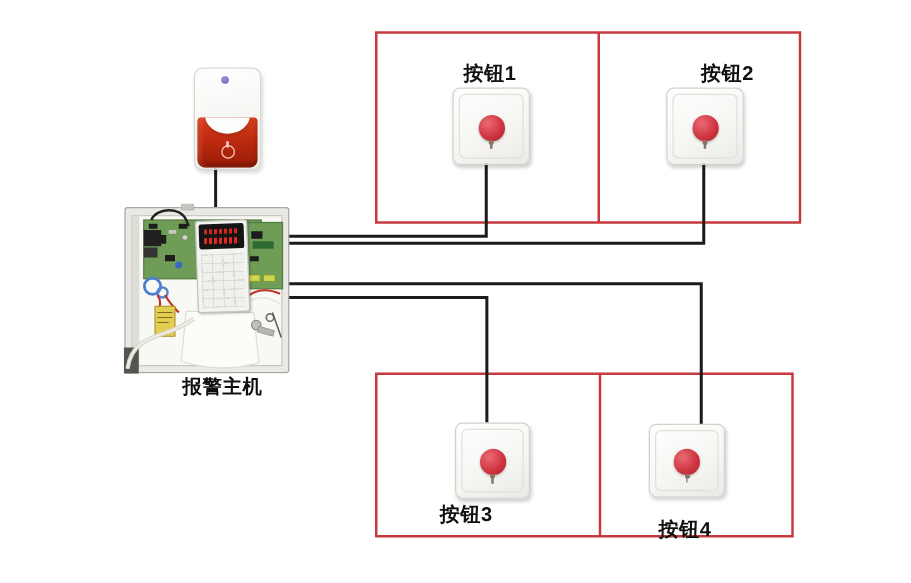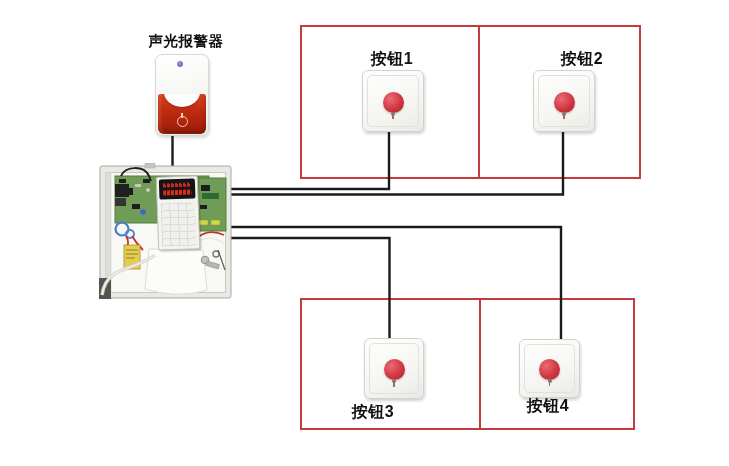--- a/index.html
+++ b/index.html
@@ -6,21 +6,21 @@
   .stage{position:relative;width:729px;height:466px;background:#ffffff;overflow:hidden;
          font-family:"Liberation Sans","DejaVu Sans",sans-serif;}
   .lbl{position:absolute;font-weight:700;color:#101010;text-align:center;z-index:3;
        letter-spacing:0.5px;white-space:nowrap;}
   .lbl-siren{left:126px;top:32px;width:120px;font-size:14.5px;}
   .lbl-host{left:108px;top:299px;width:140px;font-size:15.5px;}
   .lbl-btn{font-size:16px;}
   .lbl-b1{left:358px;top:49px;width:68px;}
   .lbl-b2{left:548px;top:49px;width:68px;}
   .lbl-b3{left:340px;top:402px;width:66px;}
-  .lbl-b4{left:515px;top:396px;width:66px;}
+  .lbl-b4{left:515px;top:414px;width:66px;}
 
   
   .zone{position:absolute;border:2px solid var(--zone-border,#c63a3e);z-index:1;}
   .zone1{left:300px;top:25px;width:337px;height:150px;}
   .zone2{left:300px;top:298px;width:331px;height:128px;}
   .zone-divider{position:absolute;top:-1px;bottom:-1px;width:2px;background:var(--zone-border,#c63a3e);}
   .zd1{left:176px;} .zd2{left:177px;}
 
   
   .wires{position:absolute;left:0;top:0;z-index:2;pointer-events:none;}
@@ -85,21 +85,20 @@
   </div>
 
   <svg class="wires" width="729" height="466" viewBox="0 0 729 466">
     <path class="wire" d="M172.5 134 L172.5 166"></path>
     <path class="wire" d="M230 189 L389 189 L389 130"></path>
     <path class="wire" d="M230 194.5 L563 194.5 L563 130"></path>
     <path class="wire" d="M230 227 L561 227 L561 340"></path>
     <path class="wire" d="M230 238 L389.5 238 L389.5 338"></path>
   </svg>
 
-  <div class="lbl lbl-siren">声光报警器</div>
   <div class="siren-body">
     <div class="siren-led"></div>
     <div class="siren-red">
       <div class="siren-curve"></div>
       <div class="siren-power"></div>
     </div>
   </div>
 
   <div class="host">
     <svg width="133" height="136" viewBox="0 0 133 136">
@@ -160,20 +159,21 @@
       </g>
     </svg>
     <div class="kp">
       <div class="kp-display">
         <div class="led-row led-r1"></div>
         <div class="led-row led-r2"></div>
       </div>
       <div class="kp-keys"></div>
     </div>
   </div>
+  <div class="lbl lbl-host">报警主机</div>
 
   <div class="lbl lbl-btn lbl-b1">按钮1</div>
   <div class="panic" style="left:362px;top:70px;width:60px;height:60px;">
     <div class="panic-inner"></div>
     <div class="panic-cap"></div>
     <div class="keyhole"></div>
   </div>
 
   <div class="lbl lbl-btn lbl-b2">按钮2</div>
   <div class="panic" style="left:533px;top:70px;width:60px;height:60px;">

